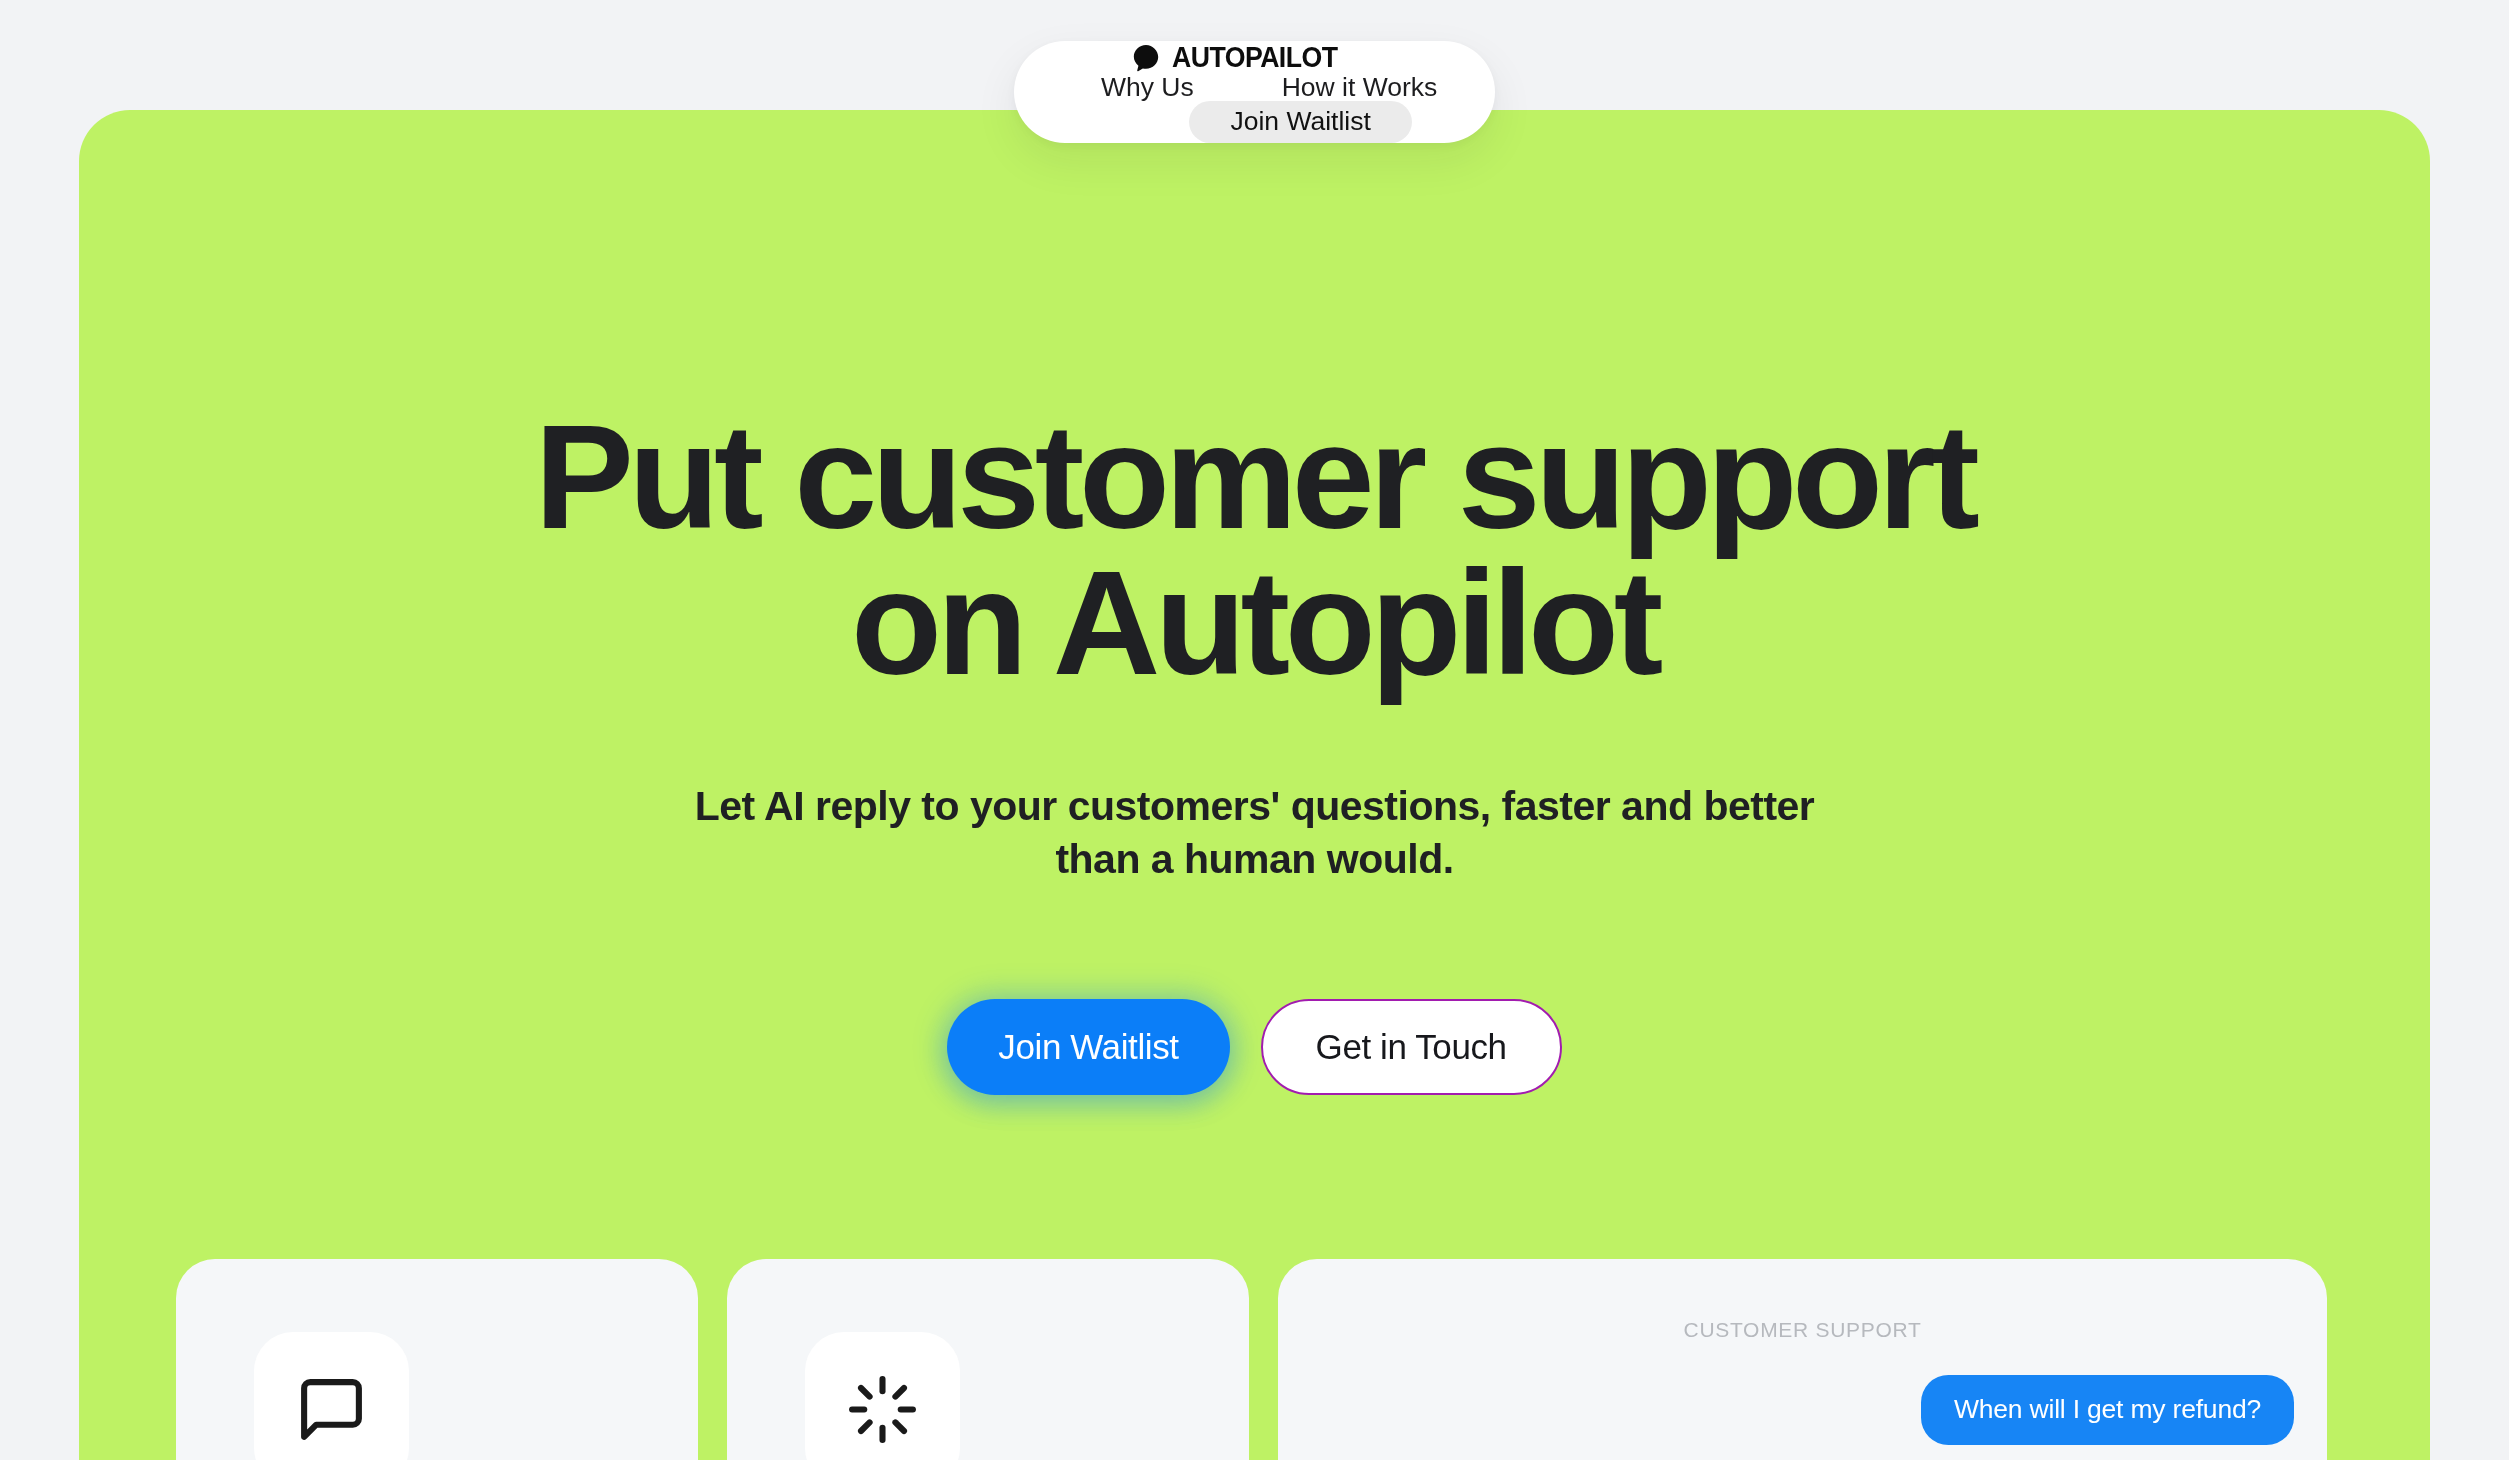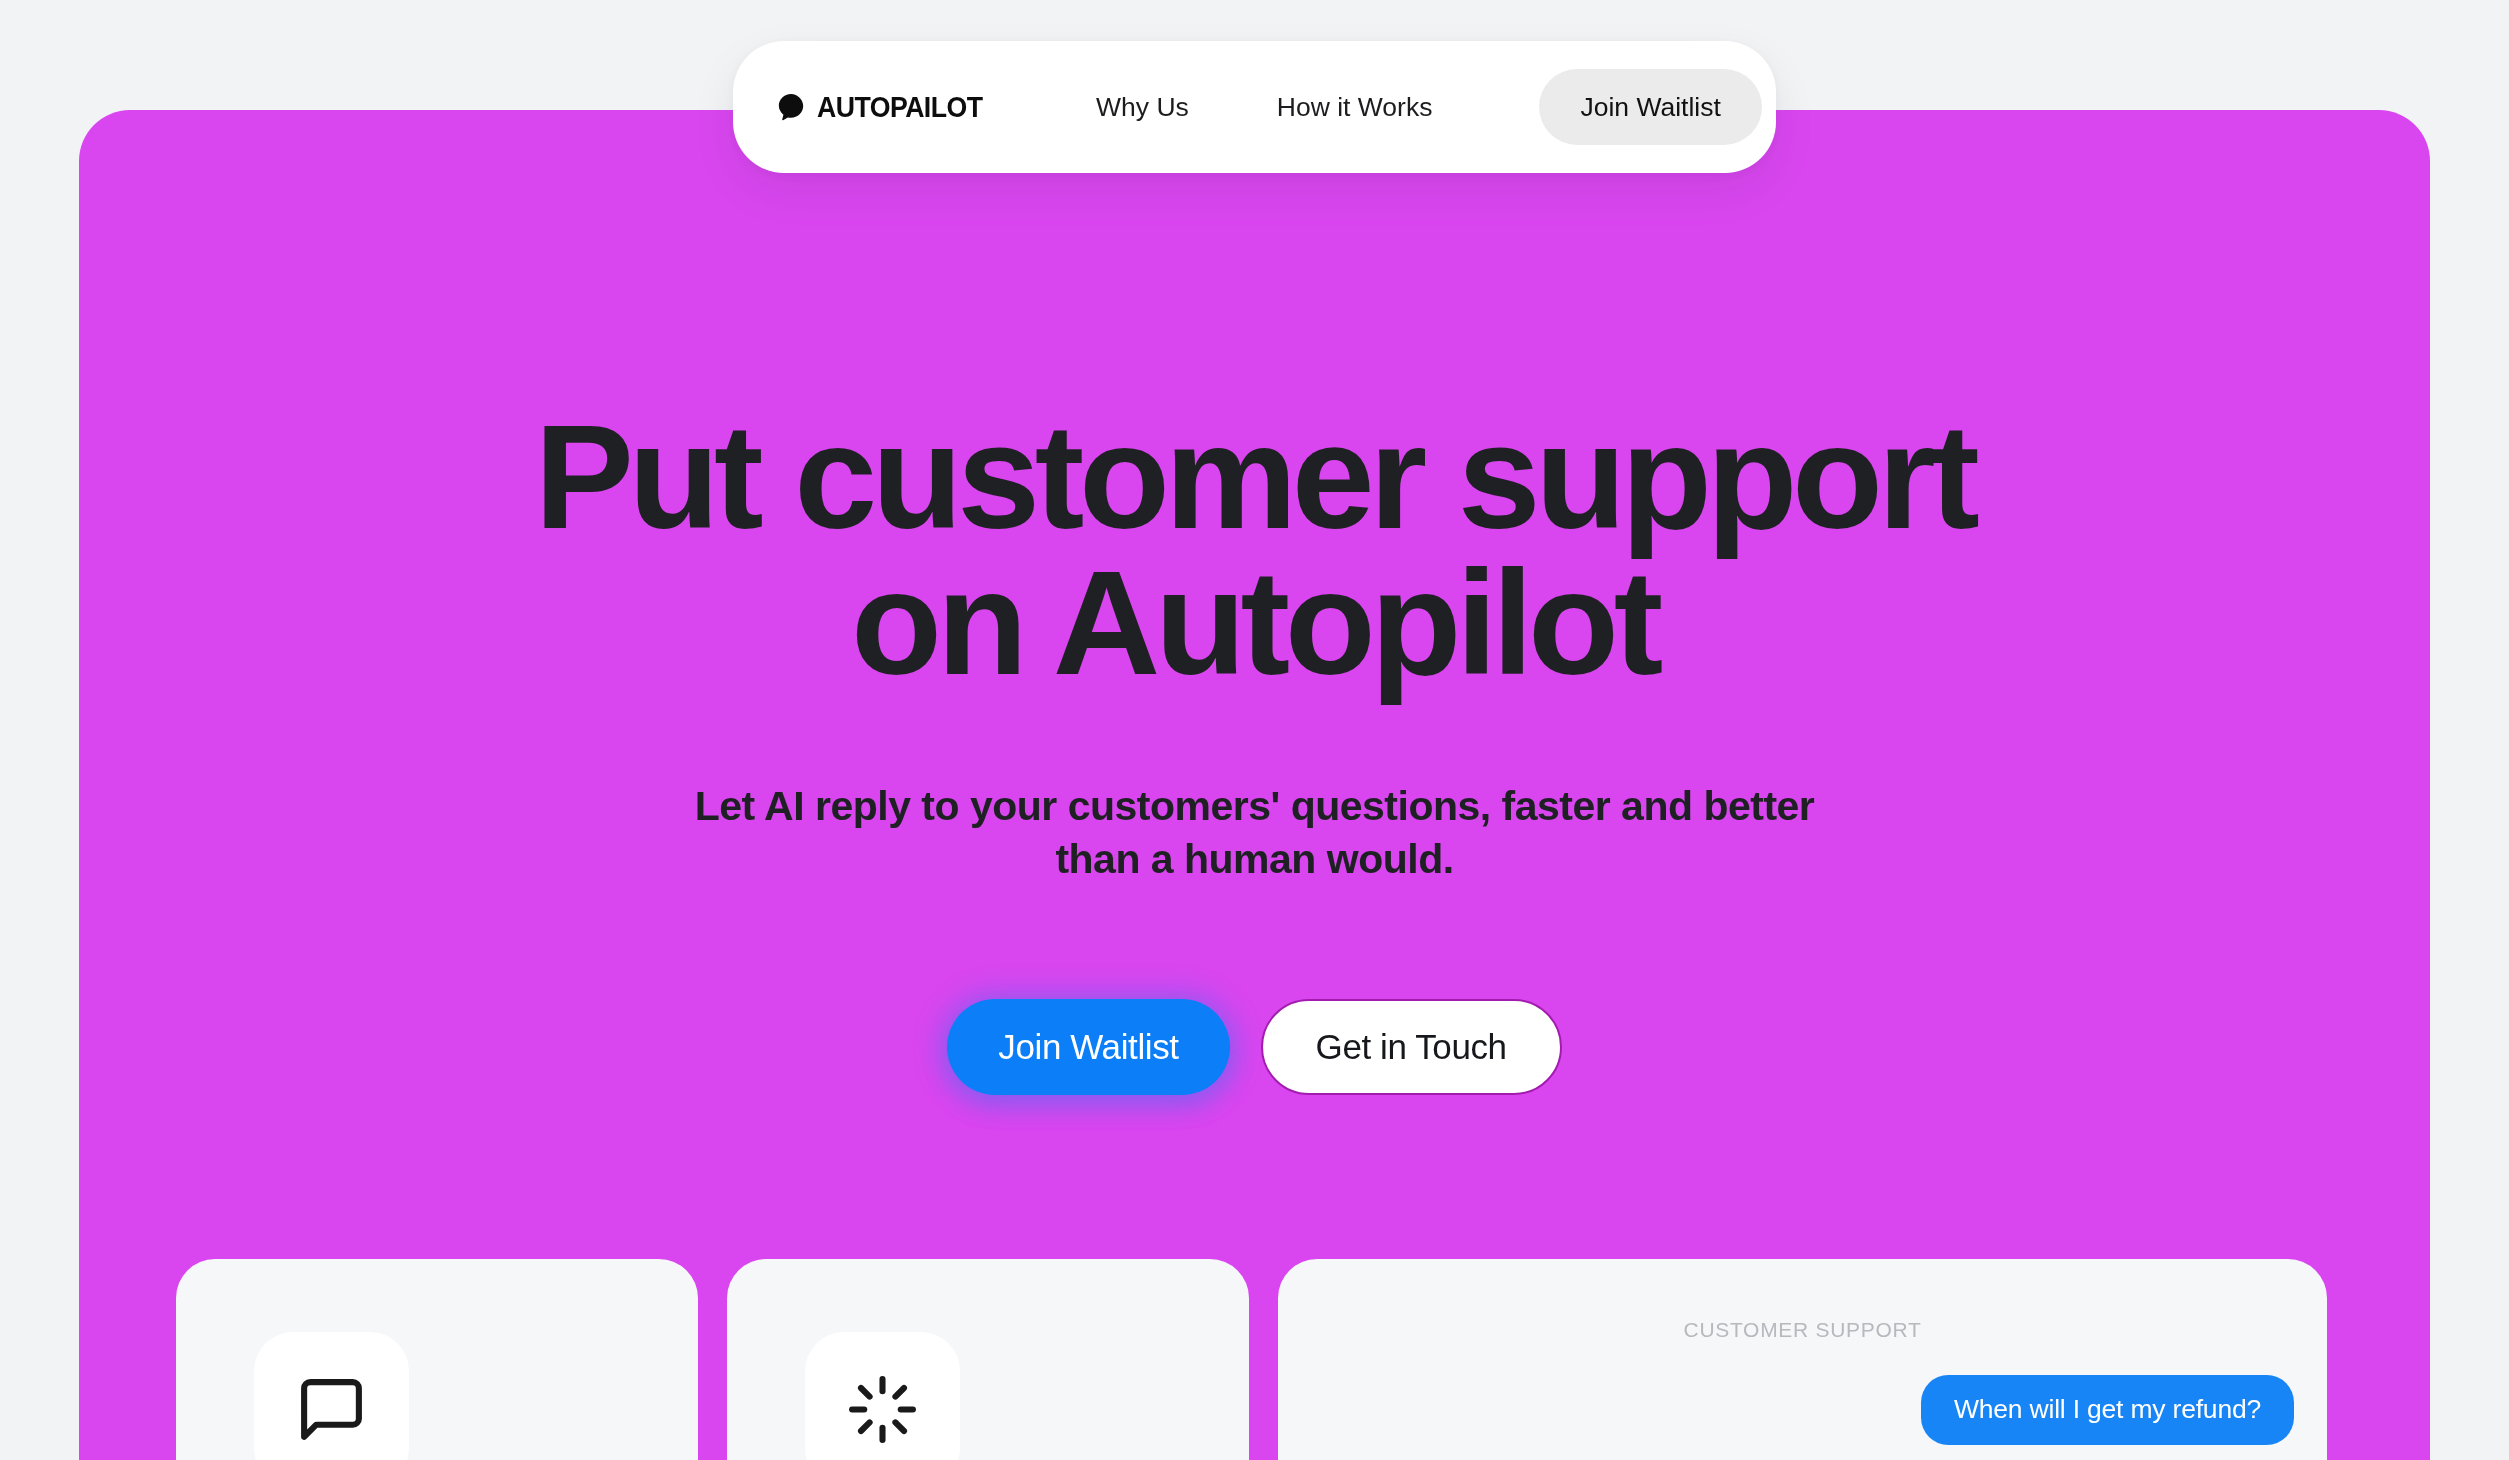--- a/index.html
+++ b/index.html
@@ -16,21 +16,21 @@
     -webkit-font-smoothing: antialiased;
   }
 
   
   .page-panel {
     position: absolute;
     left: 79px;
     top: 110px;
     width: 2351px;
     height: 1351px;
-    background: #d946ef;
+    background: #bef264;
     border-radius: 51px 51px 0 0;
     overflow: hidden;
   }
 
   
   .nav-wrap {
     position: absolute;
     left: 0;
     top: 0;
     width: 2509px;
@@ -38,29 +38,30 @@
     display: flex;
     justify-content: center;
     align-items: flex-start;
     z-index: 20;
     pointer-events: none;
   }
 
   .nav-pill {
     pointer-events: auto;
     margin-top: 41px;
-    height: 132px;
+    height: 102px;
     background: #ffffff;
     border-radius: 51px;
     display: flex;
     align-items: center;
     padding: 0 13.7px 0 43px;
     gap: 0;
     box-shadow: 0 17.6px 45px rgba(24, 28, 40, 0.075),
                 0 2.9px 9.8px rgba(24, 28, 40, 0.04);
+    flex-direction: column;
   }
 
   .brand {
     display: flex;
     align-items: center;
     gap: 10.8px;
     margin-right: 55px;
     text-decoration: none;
   }
 

